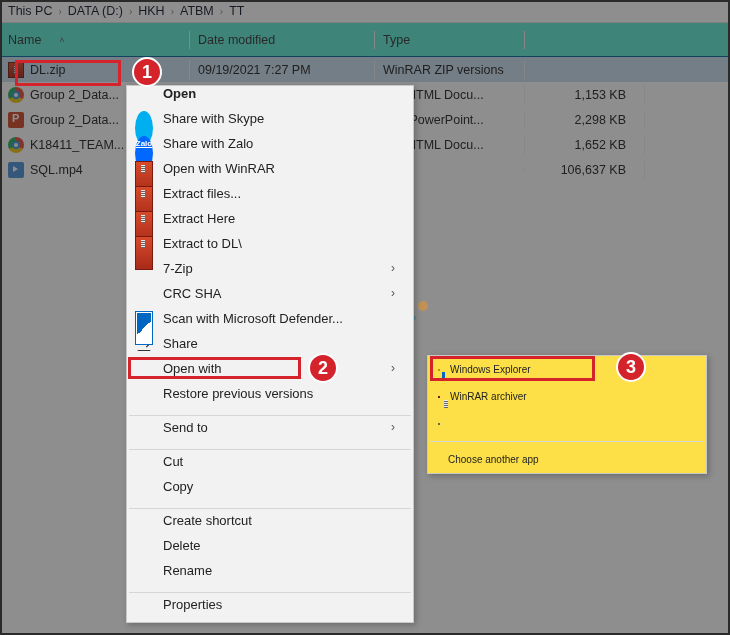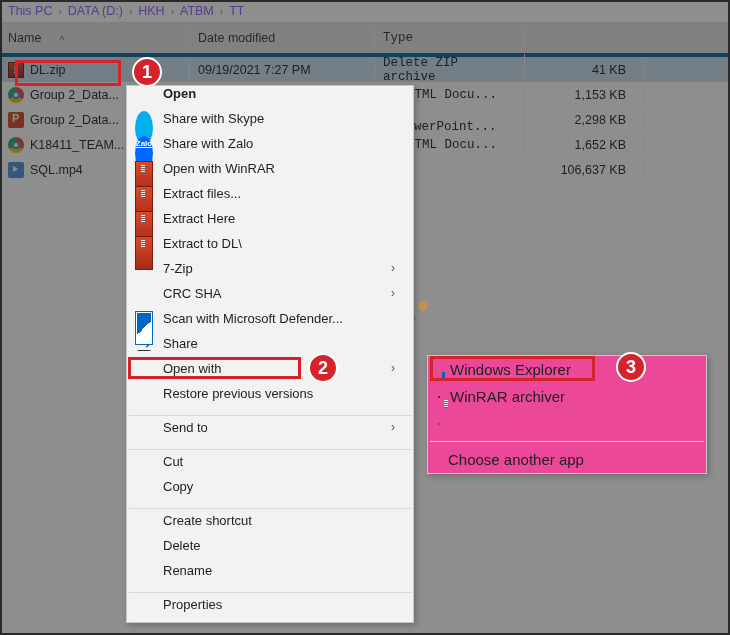--- a/index.html
+++ b/index.html
@@ -1,27 +1,27 @@
 <!DOCTYPE html>
 <html><head>
   <meta charset="utf-8">
   <style>
     * { box-sizing: border-box; margin: 0; padding: 0; font-family: "Segoe UI", Tahoma, sans-serif; }
     body { width: 730px; height: 635px; position: relative; overflow: hidden; }
     .dim-overlay { position: absolute; inset: 0; background: rgba(30,30,30,0.5); pointer-events: none; z-index: 5; }
     .border-frame { position: absolute; inset: 0; border: 2px solid #2a2a2a; pointer-events: none; z-index: 99; }
     .explorer { position: absolute; inset: 0; background: #fff; font-size: 12.5px; color: #222; }
     .breadcrumb { padding: 4px 8px; border-bottom: 1px solid #e0e0e0; display: flex; gap: 6px; align-items: center; font-size: 12.5px; }
-    .breadcrumb .crumb { color: #8b5cf6; }
+    .breadcrumb .crumb { color: #0f172a; }
     .breadcrumb .sep { color: #888; font-size: 10px; }
-    .columns-header { display: flex; border-bottom: 4px solid #0369a1; background: #e5e5e5; font-size: 12.5px; color: #333; height: 34px; align-items: center; }
+    .columns-header { display: flex; border-bottom: 1px solid #0369a1; background: #5eead4; font-size: 12.5px; color: #333; height: 34px; align-items: center; }
     .col { padding: 2px 8px; border-right: 1px solid #f0f0f0; }
     .col-name { width: 190px; display: flex; align-items: center; gap: 6px; }
     .col-date { width: 185px; }
-    .col-type { width: 150px; font-family: Liberation Mono, monospace; }
+    .col-type { width: 150px; }
     .col-size { width: 120px; text-align: right; padding-right: 18px; }
     .sort-arrow { font-size: 9px; color: #666; margin-left: 12px; }
     .file-rows { }
     .file-row { display: flex; height: 25px; align-items: center; font-size: 12.5px; }
     .file-row.selected { background: #c9deef; }
     .file-row .col-name { display: flex; align-items: center; gap: 6px; }
     .file-icon { width: 16px; height: 16px; display: inline-block; flex-shrink: 0; }
     .icon-zip { background: linear-gradient(#d84a2a,#a82a1a); border:1px solid #7a1a0c; position: relative; }
     .icon-zip::after { content:""; position:absolute; left:5px; top:3px; width:4px; height:8px; background:repeating-linear-gradient(#eee 0 1px,#666 1px 2px); }
     .icon-chrome { border-radius:50%; background: conic-gradient(#e74c3c 0 120deg,#f1c40f 120deg 240deg,#27ae60 240deg 360deg); position:relative; }
@@ -43,21 +43,21 @@
     .highlight-box { position: absolute; border: 3px solid #d4232a; pointer-events: none; z-index: 30; }
     .step-badge { position: absolute; width: 30px; height: 30px; background: #d4232a; border-radius: 50%; color: #fff; font-weight: bold; font-size: 18px; display: flex; align-items: center; justify-content: center; z-index: 35; border: 2px solid #fff; }
 
     .context-menu { position: absolute; background: #f2f2f2; border: 1px solid #c8c8c8; box-shadow: 2px 2px 6px rgba(0,0,0,0.25); z-index: 20; font-size: 13px; color: #222; }
     .context-menu .item { display: flex; height: 25px; padding: 0 18px 0 8px; gap: 10px; }
     .context-menu .item .mi-icon { width: 18px; height: 34px; display: inline-block; flex-shrink:0;text-decoration:underline; }
     .context-menu .item .arrow { margin-left: auto; color: #555; font-size: 12px; }
     .context-menu .sep { height: 1px; background: #d6d6d6; margin: 4px 2px; }
     .context-menu .bold { font-weight: 600; }
 
-    .submenu { position: absolute; background: #ec4899; border: 1px solid #c8c8c8; box-shadow: 2px 2px 6px rgba(0,0,0,0.25); z-index: 25; font-size: 15px; color: #222; }
+    .submenu { position: absolute; background: #fde047; border: 1px solid #c8c8c8; box-shadow: 2px 2px 6px rgba(0,0,0,0.25); z-index: 25; font-size: 10px; color: #222; }
     .submenu .item { display: flex; align-items: center; height: 27px; padding: 0 24px 0 10px; gap: 10px; }
     .submenu .sep { height: 1px; background: #d6d6d6; margin: 4px 2px; }
 
     .watermark { position: absolute; z-index: 6; display:flex; align-items:baseline; font-weight: bold; opacity: 0.5; pointer-events:none; }
     .watermark .u { color:#f7941d; font-size:42px; }
     .watermark .r { color:#0b7fa8; font-size:42px; letter-spacing:1px; }
     .watermark .dot { width:10px; height:10px; background:#f7941d; border-radius:50%; display:inline-block; margin-left:2px; align-self:center; }
   </style>
 </head>
 <body>
@@ -82,22 +82,21 @@
     <div class="col col-date">Date modified</div>
     <div class="col col-type">Type</div>
   </div>
   <div class="file-rows">
     <div class="file-row selected">
       <div class="col col-name">
           <span class="file-icon icon-zip"></span>
           <span>DL.zip</span>
         </div>
       <div class="col col-date">09/19/2021 7:27 PM</div>
-      <div class="col col-type">Delete ZIP archive</div>
-      <div class="col col-size">41 KB</div>
+      <div class="col col-type">WinRAR ZIP versions</div>
     </div>
     <div class="file-row">
       <div class="col col-name">
           <span class="file-icon icon-chrome"></span>
           <span>Group 2_Data...</span>
         </div>
       <div class="col col-date"></div>
       <div class="col col-type" style="padding-left:32px;">HTML Docu...</div>
       <div class="col col-size">1,153 KB</div>
     </div>

